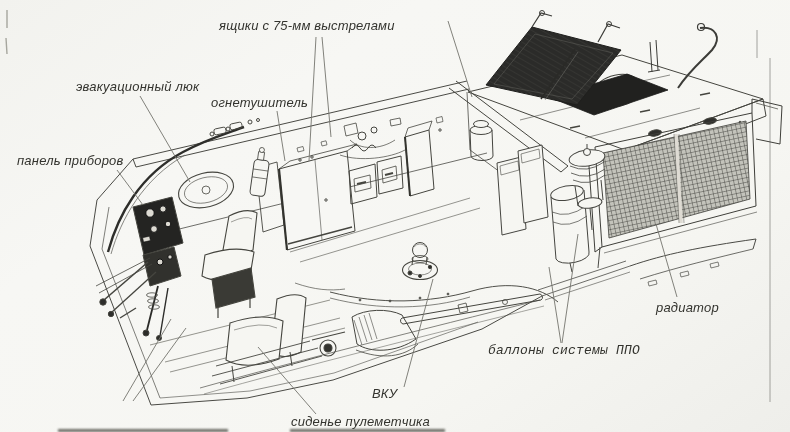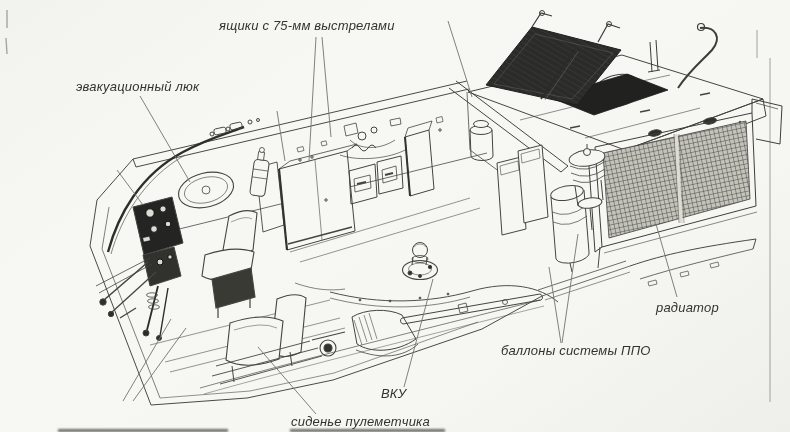--- a/index.html
+++ b/index.html
@@ -249,21 +249,23 @@
     <path d="M677,297 L656,224"></path>
     <path d="M561,343 L549,267 M562,343 L578,234"></path>
     <path d="M404,387 L433,279"></path>
     <path d="M316,414 L258,347"></path>
     <path d="M123,401 L171,319 M133,401 L186,328"></path>
   </g>
 </svg>
 
 <div class="lbl" style="left:219px;top:18px;">ящики с 75-мм выстрелами</div>
 <div class="lbl" style="left:76px;top:79px;">эвакуационный люк</div>
+<div class="lbl" style="left:211px;top:95px;">огнетушитель</div>
+<div class="lbl" style="left:17px;top:153px;">панель приборов</div>
 <div class="lbl" style="left:656px;top:300px;">радиатор</div>
-<div class="lbl" style="left:501px;top:343px;">баллоны системы ППО</div>
-<div class="lbl" style="left:381px;top:386px;">ВКУ</div>
+<div class="lbl" style="left:488px;top:343px;font-family:Liberation Mono, monospace;">баллоны системы ППО</div>
+<div class="lbl" style="left:372px;top:386px;">ВКУ</div>
 <div class="lbl" style="left:291px;top:414px;text-align:center;">сиденье пулеметчика</div>
 
 <div class="smudge" style="left:58px;top:429px;width:170px;"></div>
 <div class="smudge" style="left:290px;top:429px;width:155px;"></div>
 
 </div>
 
 </body></html>

